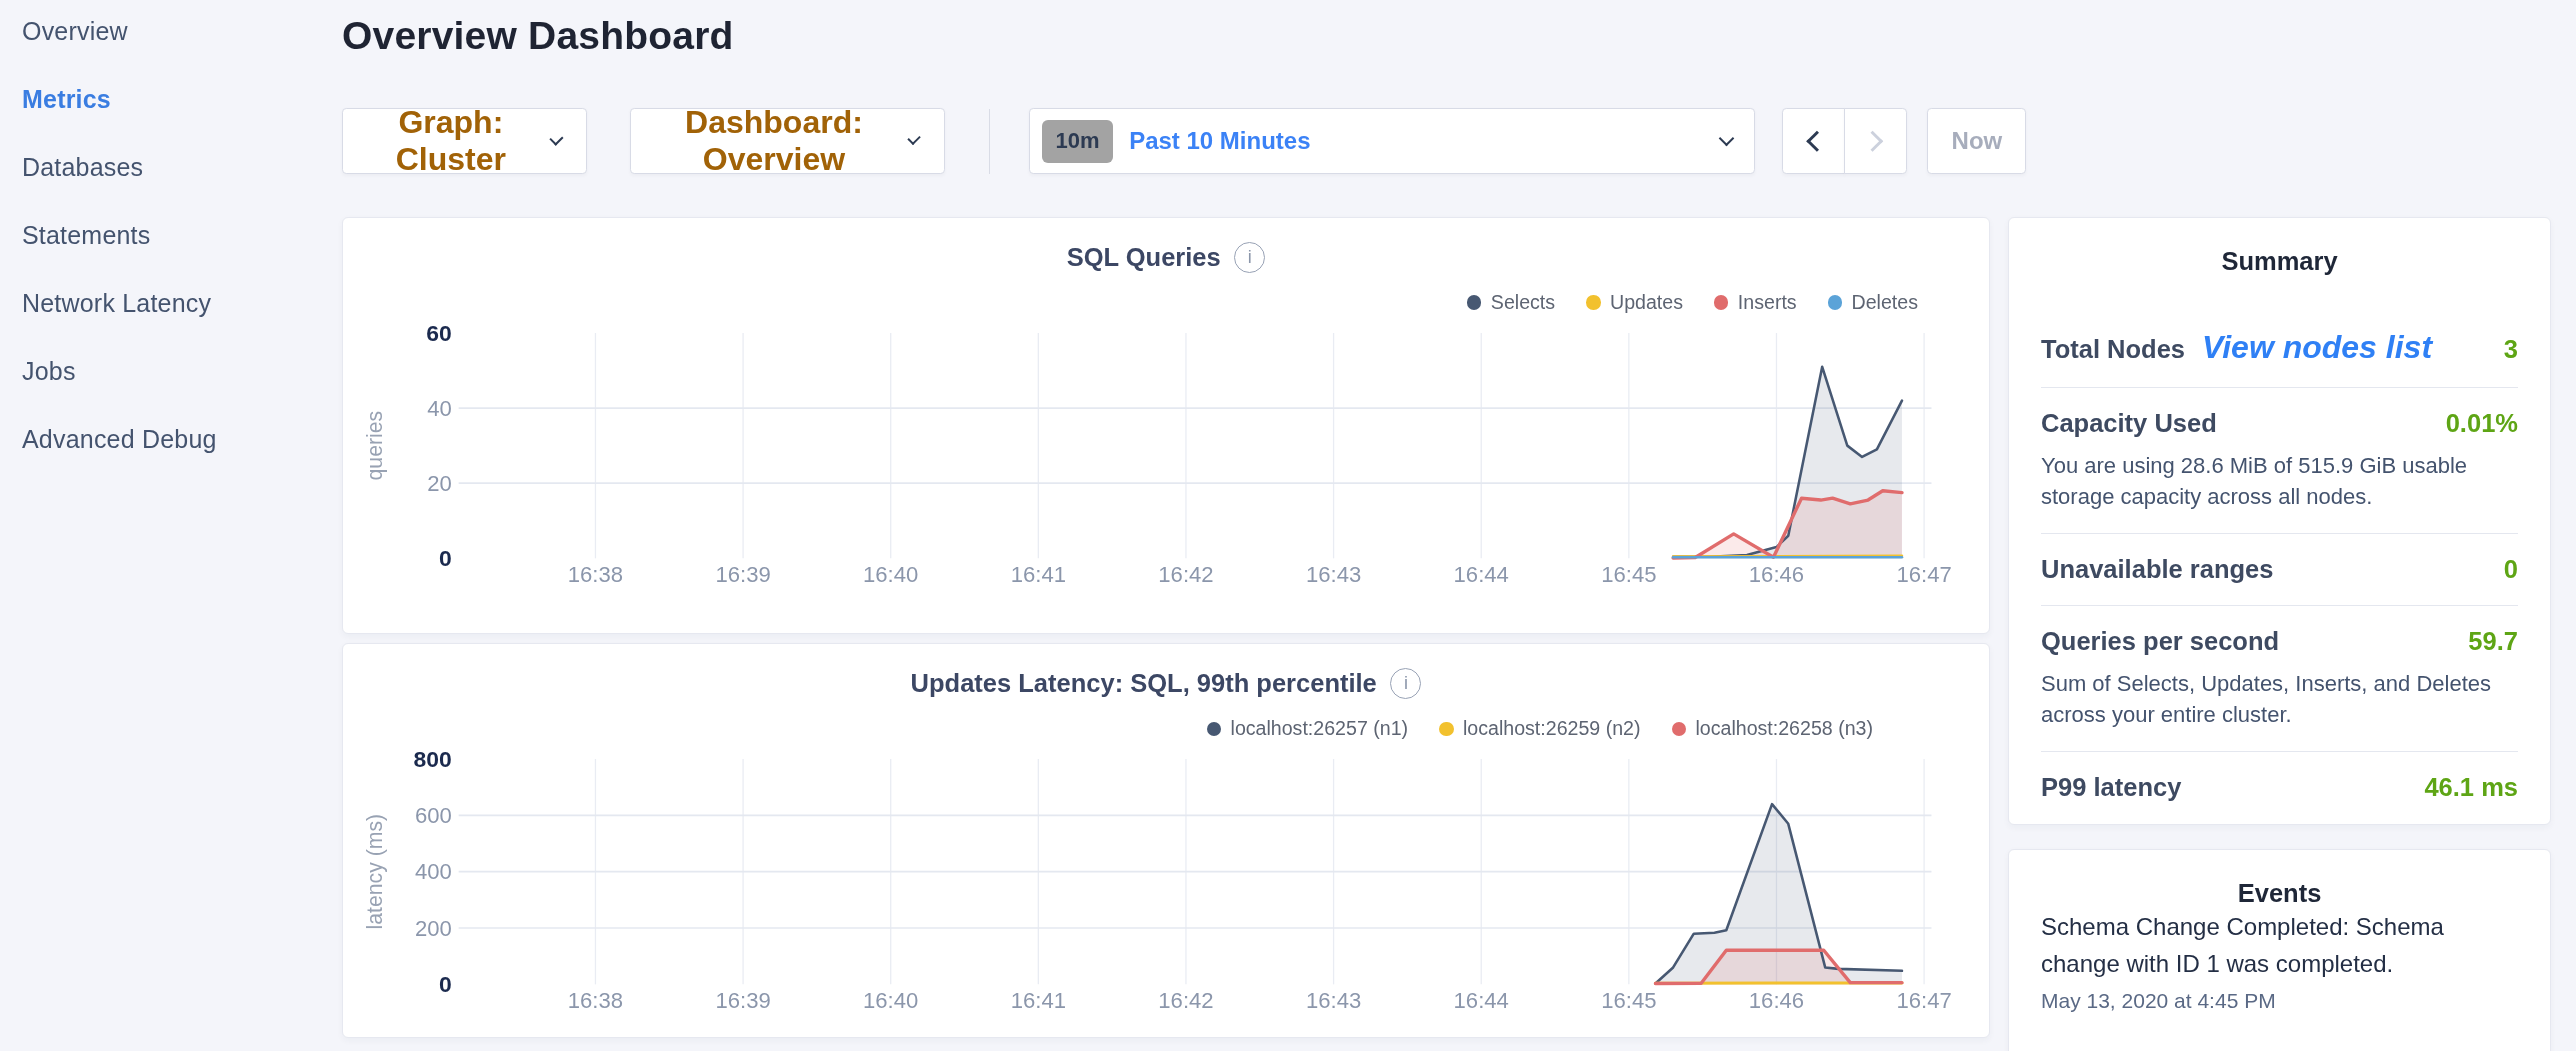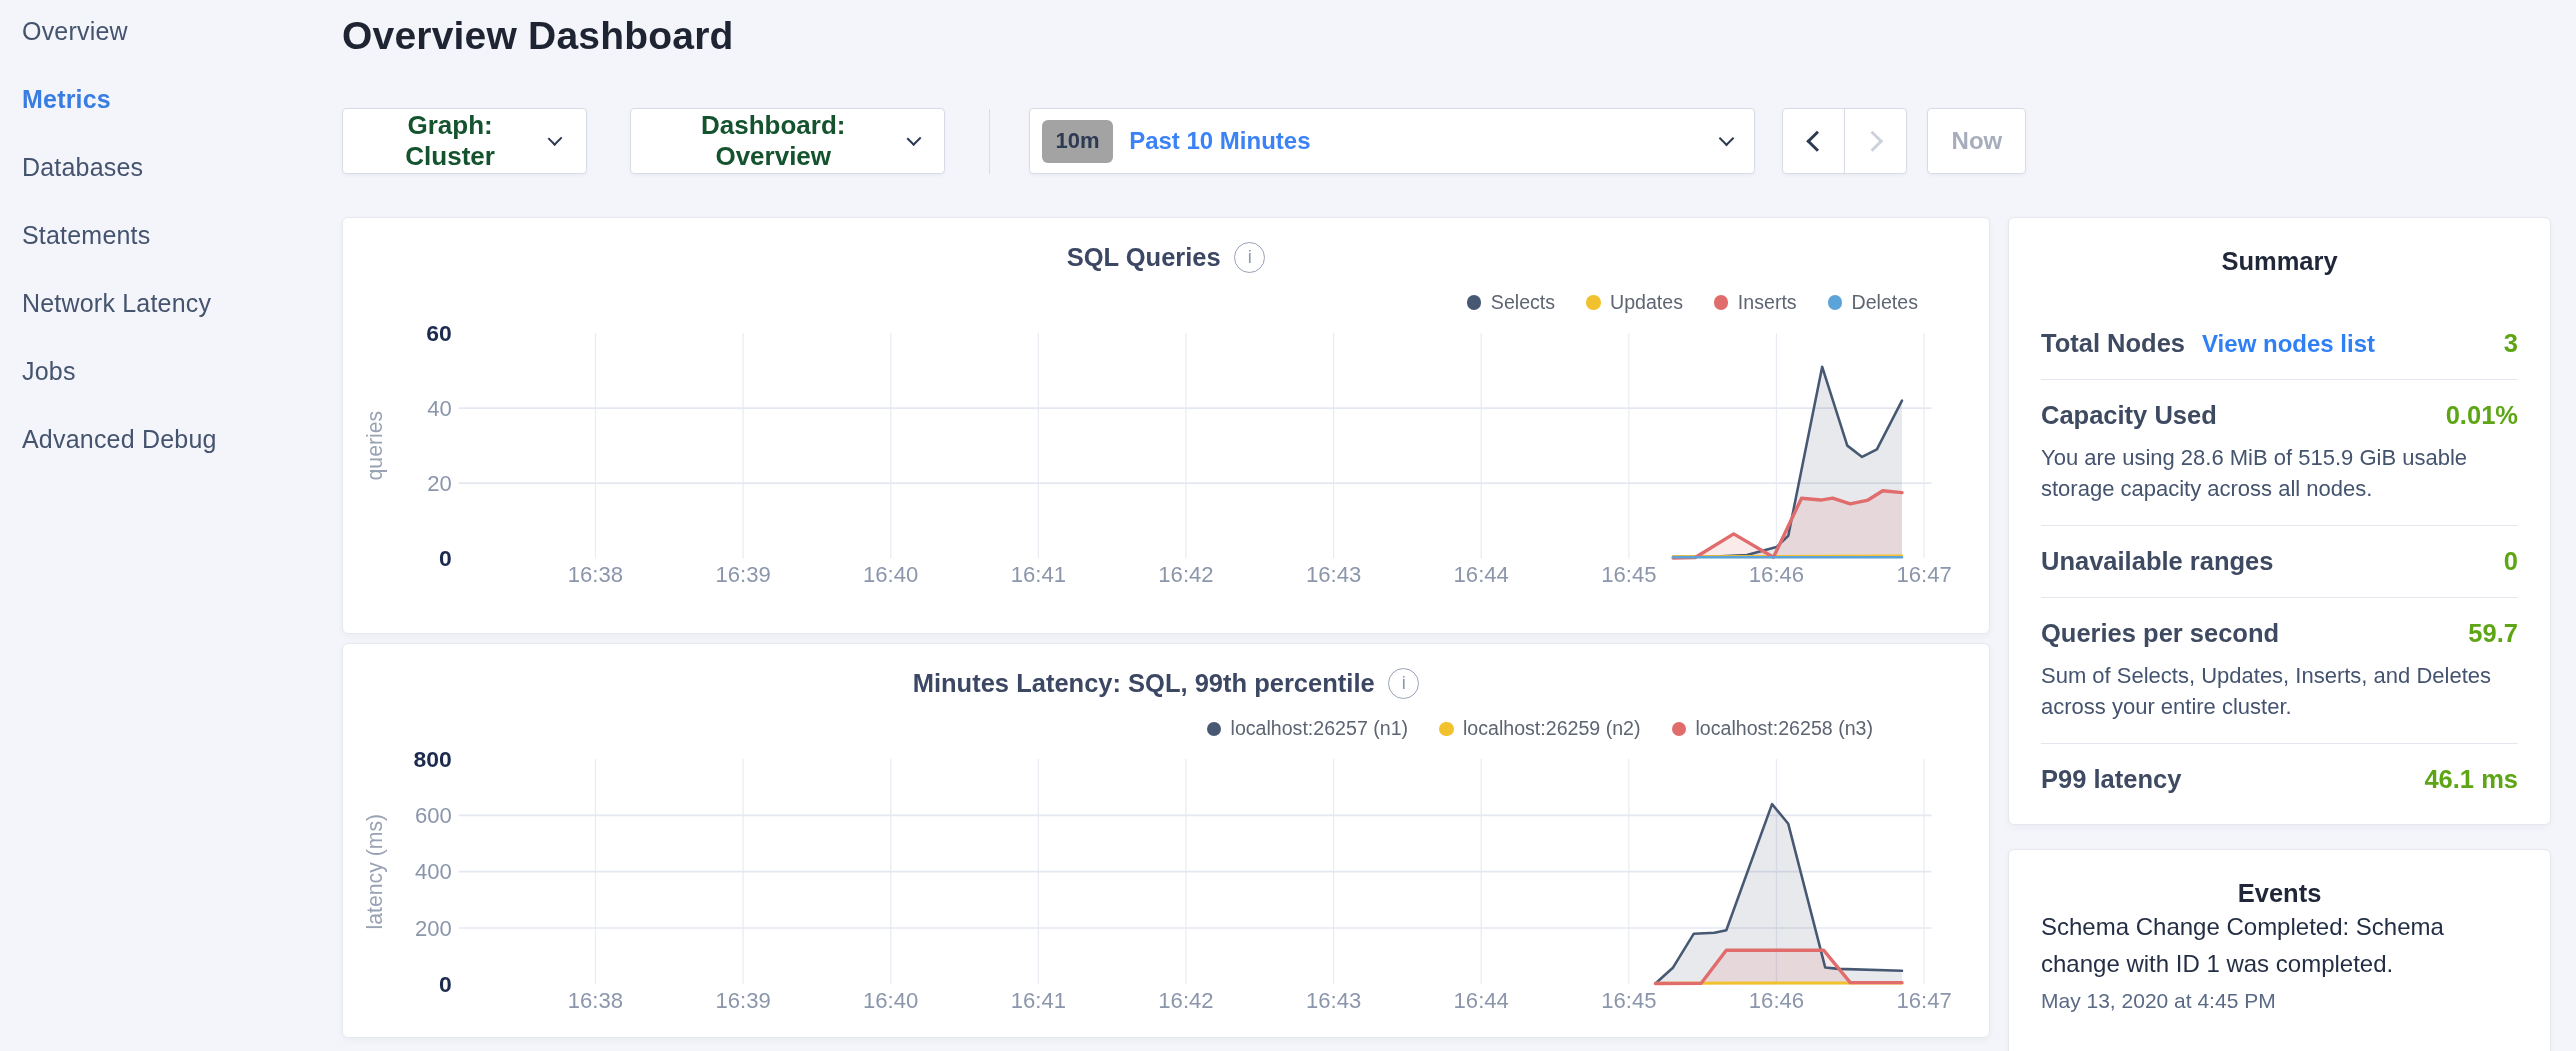--- a/index.html
+++ b/index.html
@@ -28,21 +28,21 @@
   }
 
   
   .controls { display: flex; align-items: center; height: 66px; }
   .dd, .timesel, .navbtn, .nowbtn {
     background: #fff; border: 0.9px solid #d8dbe6; border-radius: 4.3px;
     height: 66px; display: flex; align-items: center; cursor: pointer;
     font-family: "Liberation Sans", sans-serif;
     box-shadow: 0 1.7px 3.4px rgba(40,50,80,0.04);
   }
-  .dd { padding: 0 25.5px; font-size: 26px; font-weight: 700; color: #14532d; }
+  .dd { padding: 0 25.5px; font-size: 32px; font-weight: 700; color: #a16207; }
   .dd .chev { margin-left: 18.7px; }
   .chev {
     width: 11px; height: 11px; display: inline-block;
     border: solid #2c3a52; border-width: 0 2.6px 2.6px 0;
     transform: rotate(45deg); margin-top: -5.1px;
   }
   .dd-graph { width: 245px; justify-content: center; }
   .dd-dash  { width: 315px; justify-content: center; margin-left: 43px; }
   .vdiv { width: 0.9px; height: 65px; background: #d9dce6; margin: 0 39px 0 44px; }
   .timesel { width: 726px; padding: 0 22px 0 12px; }
@@ -95,21 +95,21 @@
   
   .side-panel { padding: 29px 32px 25.5px 32px; }
   .summary-panel { height: 608px; overflow: hidden; }
   .events-panel { margin-top: 24px; height: 255px; overflow: hidden; }
   .side-title { font-size: 25.5px; font-weight: 700; color: #1f2738; text-align: center; }
   .summary-rows { margin-top: 32px; }
   .srow { padding: 21px 0; border-top: 0.9px solid #e4e7ef; }
   .srow.first { border-top: none; }
   .srow-head { display: flex; align-items: baseline; }
   .srow-label { font-size: 25.5px; font-weight: 700; color: #3e4a61; }
-  .srow-link { font-size: 24px; font-weight: 700; color: #2f80f5; margin-left: 17px; cursor: pointer; text-decoration: none; }
+  .srow-link { font-size: 32px; font-weight: 700; color: #2f80f5; margin-left: 17px; cursor: pointer; text-decoration: none; font-style: italic; }
   .srow-value { margin-left: auto; font-size: 25.5px; font-weight: 700; color: #5ea515; }
   .srow-desc { margin-top: 12px; font-size: 22px; line-height: 31px; color: #44536e; max-width: 459px; }
   .events-list { }
   .event-text { font-size: 24px; line-height: 37px; color: #242f45; }
   .event-time { font-size: 21px; color: #5a6985; margin-top: 6.8px; }
 </style>
 </head>
 <body>
 
 <div class="app">
@@ -246,21 +246,21 @@
               <text x="128" y="210.25" text-anchor="end" fill="#8b96ab" font-size="26" font-weight="400">600</text>
               <text x="128" y="144" text-anchor="end" fill="#1b2a4e" font-size="27" font-weight="700">800</text>
               <text x="46" y="267.5" text-anchor="middle" fill="#98a2b3" font-size="25" transform="rotate(-90 46 267.5)">latency (ms)</text>
               <path d="M 1543.4 399.0 L 1564.2 380.1 L 1588.5 340.4 L 1612.8 339.4 L 1626.7 336.4 L 1680.5 188.0 L 1699.6 211.2 L 1743.0 380.1 L 1758.6 381.8 L 1833.3 384.1 L 1833.3 400 L 1543.4 400 Z" fill="rgba(71,88,114,0.13)" stroke="none"></path>
               <path d="M 1543.4 399.0 L 1597.2 398.7 L 1626.7 359.9 L 1741.3 359.9 L 1772.5 398.0 L 1833.3 398.0 L 1833.3 400 L 1543.4 400 Z" fill="rgba(224,108,108,0.14)" stroke="none"></path>
               <path d="M 1543.4 399.0 L 1564.2 380.1 L 1588.5 340.4 L 1612.8 339.4 L 1626.7 336.4 L 1680.5 188.0 L 1699.6 211.2 L 1743.0 380.1 L 1758.6 381.8 L 1833.3 384.1" fill="none" stroke="#475872" stroke-width="3" stroke-linejoin="round" stroke-linecap="round"></path>
               <path d="M 1543.4 398.7 L 1833.3 398.3" fill="none" stroke="#f2c12e" stroke-width="3.5" stroke-linejoin="round" stroke-linecap="round"></path>
               <path d="M 1543.4 399.0 L 1597.2 398.7 L 1626.7 359.9 L 1741.3 359.9 L 1772.5 398.0 L 1833.3 398.0" fill="none" stroke="#e06c6c" stroke-width="4" stroke-linejoin="round" stroke-linecap="round"></path>
             </svg>
           <div class="chart-title-row">
-            <h3 class="chart-title">Minutes Latency: SQL, 99th percentile</h3>
+            <h3 class="chart-title">Updates Latency: SQL, 99th percentile</h3>
             <span class="info-icon">i</span>
           </div>
           <div class="legend legend-1" id="legend-1">
               <div class="legend-item">
                 <span class="legend-dot" style="background: rgb(71, 88, 114);"></span>
                 <span class="legend-label">localhost:26257 (n1)</span>
               </div>
               <div class="legend-item">
                 <span class="legend-dot" style="background: rgb(242, 193, 46);"></span>
                 <span class="legend-label">localhost:26259 (n2)</span>

